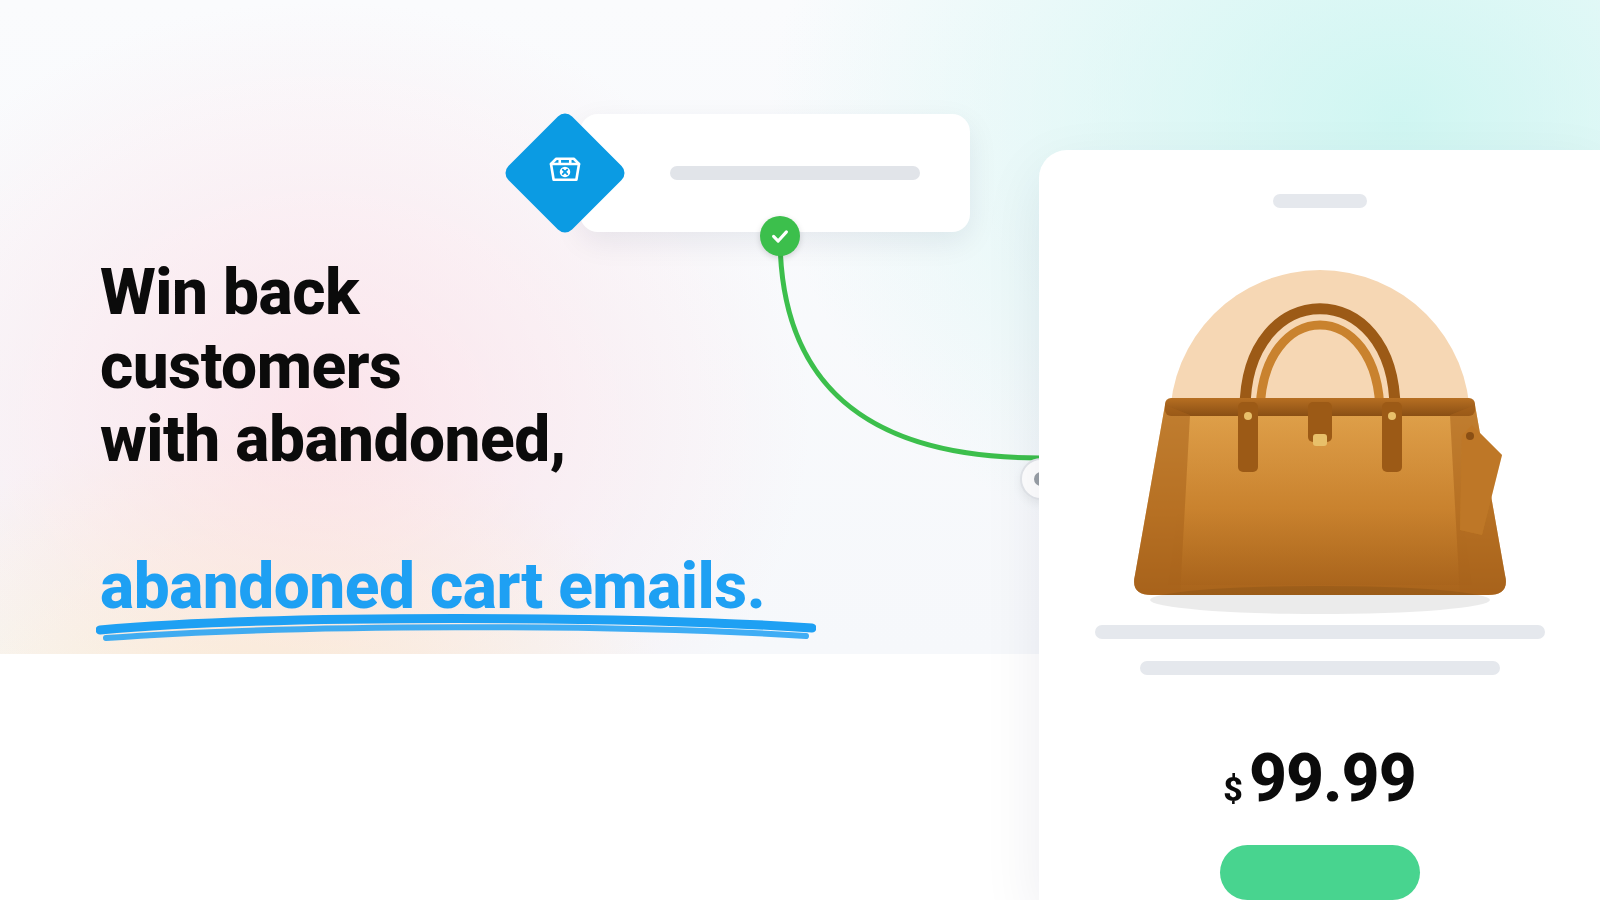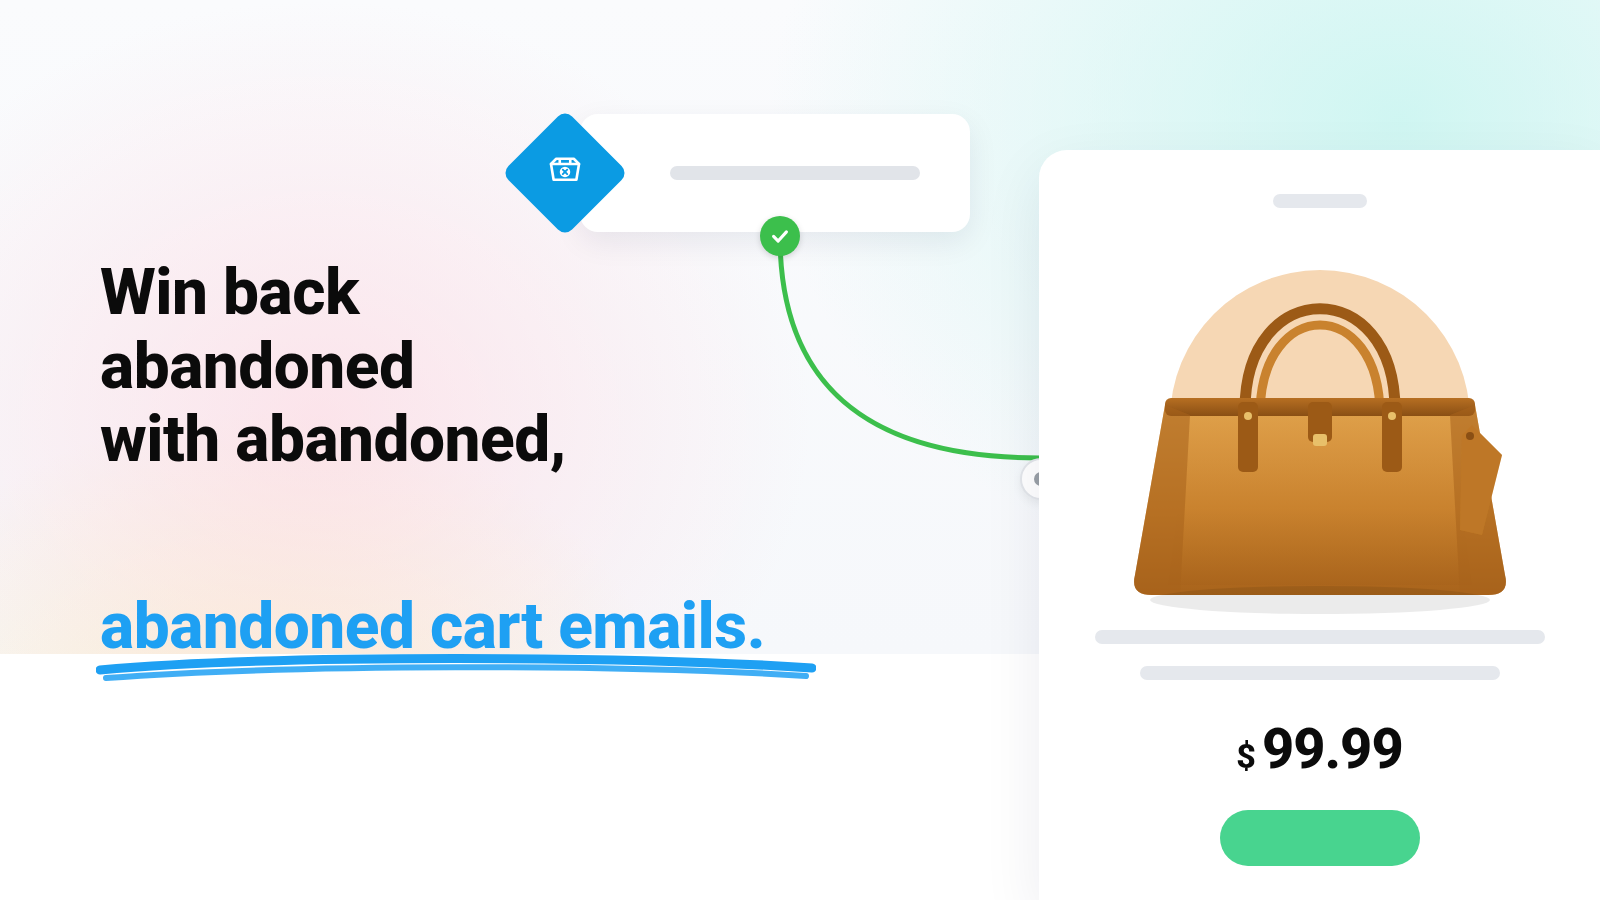--- a/index.html
+++ b/index.html
@@ -24,21 +24,20 @@
     font-weight: 800;
     font-size: 64px;
     line-height: 1.15;
     color: #0b0b0b;
     letter-spacing: -0.5px;
   }
   .headline .accent {
     color: #1ea0f3;
     display: inline-block;
     position: relative;
-    margin-top: 40px;
   }
   .headline .underline-svg {
     position: absolute;
     left: -4px;
     bottom: -18px;
     width: 720px;
     height: 34px;
   }
 
   
@@ -176,39 +175,39 @@
   .desc-line.w2 { width: 360px; margin-bottom: 36px; }
 
   .price-row {
     display: flex;
     align-items: baseline;
     gap: 6px;
     font-weight: 800;
     color: #0b0b0b;
   }
   .price-currency { font-size: 34px; }
-  .price-value { font-size: 56px; letter-spacing: -1px; }
+  .price-value { font-size: 66px; letter-spacing: -1px; margin-top: 29px; }
 
   .cta {
     margin-top: 28px;
     width: 200px;
     height: 56px;
     border-radius: 28px;
     background: #48d48f;
     border: none;
   }
 </style>
 </head>
 <body>
 
 <div class="canvas">
 
   <h1 class="headline">
     <span>Win back</span><br>
-    <span>abandoned</span><br>
+    <span>customers</span><br>
     <span>with abandoned,</span><br>
     <br>
     <span class="accent">
       <span>abandoned cart emails.</span>
       <svg class="underline-svg" viewBox="0 0 720 34" preserveAspectRatio="none">
         <path d="M4 22 C 180 6, 540 8, 716 20" stroke="#1ea0f3" stroke-width="9" fill="none" stroke-linecap="round"></path>
         <path d="M10 30 C 200 16, 520 16, 710 28" stroke="#1ea0f3" stroke-width="6" fill="none" stroke-linecap="round" opacity="0.85"></path>
       </svg>
     </span>
   </h1>

